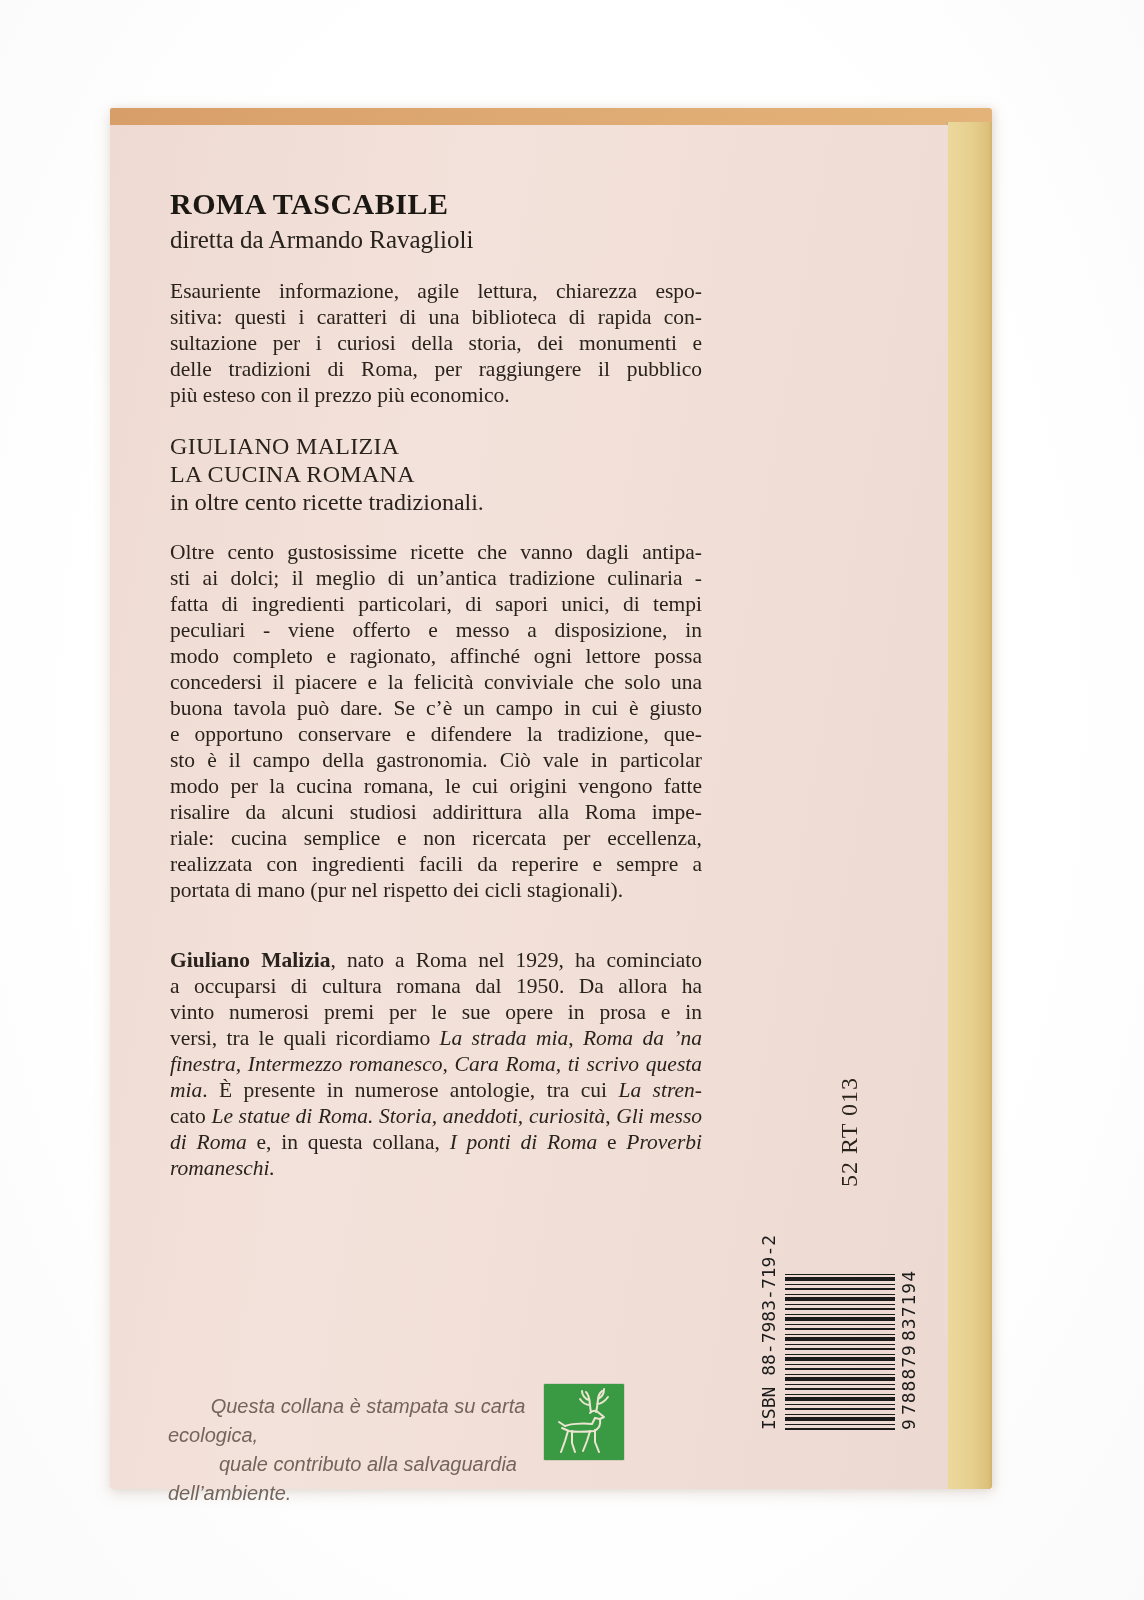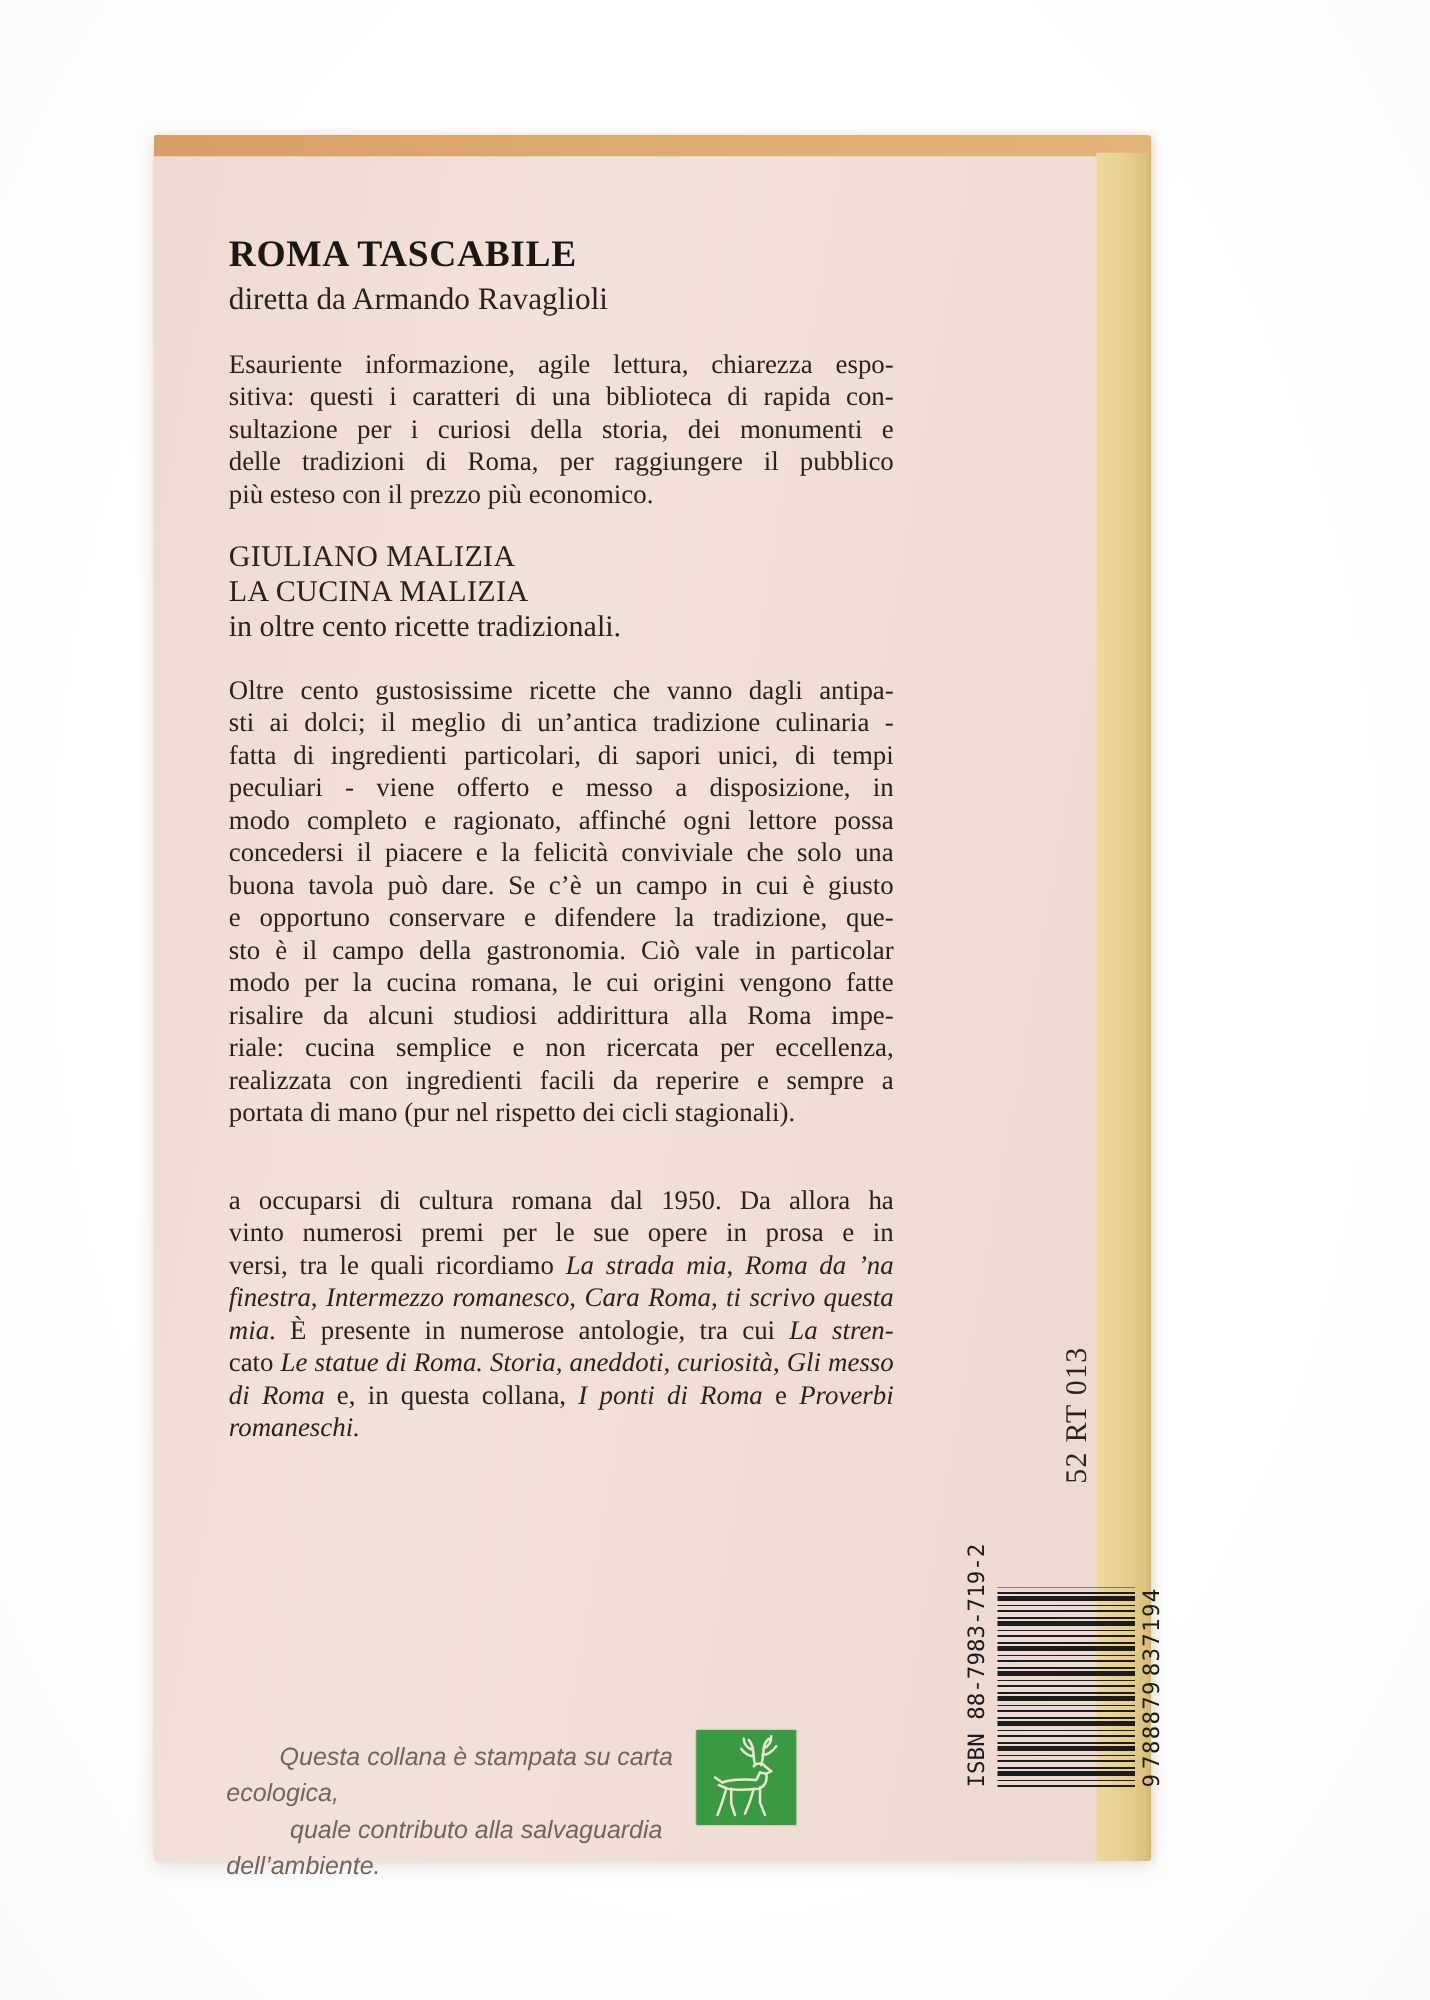--- a/index.html
+++ b/index.html
@@ -5,21 +5,21 @@
   html,body{margin:0;padding:0;}
   body{
     width:1144px;height:1600px;position:relative;overflow:hidden;
     background:#ffffff;
     font-family:"Liberation Serif", serif;
   }
   .photo{position:absolute;inset:0;
     background:radial-gradient(ellipse at 50% 45%, #ffffff 60%, #fbfafa 100%);}
 
   
-  .book{position:absolute;left:123px;top:108px;width:798px;height:1381px;
+  .book{position:absolute;left:110px;top:108px;width:882px;height:1381px;
         box-shadow:0 4px 14px rgba(160,135,110,.25), 2px 0 6px rgba(160,135,110,.15);}
   .top-edge{position:absolute;left:0;top:0;width:100%;height:17px;
         background:linear-gradient(to right,#d89e69,#dfab74 55%,#e3b379);
         border-bottom:1px solid rgba(146,98,56,.35);
         border-radius:2px 3px 0 0;}
   .pages-edge{position:absolute;right:0;top:14px;bottom:0;width:44px;
         background:linear-gradient(to right,#ecd89c 0%,#e6cf8e 55%,#dcc07a 92%,#cfb26c 100%);
         border-left:2px solid #cdb17e;
         border-radius:0 2px 3px 0;}
   .cover{position:absolute;left:0;top:17px;right:44px;bottom:0;
@@ -83,21 +83,21 @@
         <div class="para">
             <div class="tline">Esauriente informazione, agile lettura, chiarezza espo-</div>
             <div class="tline">sitiva: questi i caratteri di una biblioteca di rapida con-</div>
             <div class="tline">sultazione per i curiosi della storia, dei monumenti e</div>
             <div class="tline">delle tradizioni di Roma, per raggiungere il pubblico</div>
             <div class="tline tlast">più esteso con il prezzo più economico.</div>
           </div>
 
         <div class="caps-block">
           <div class="ln">GIULIANO MALIZIA</div>
-          <div class="ln">LA CUCINA MALIZIA</div>
+          <div class="ln">LA CUCINA ROMANA</div>
           <div>in oltre cento ricette tradizionali.</div>
         </div>
 
         <div class="para">
             <div class="tline">Oltre cento gustosissime ricette che vanno dagli antipa-</div>
             <div class="tline">sti ai dolci; il meglio di un’antica tradizione culinaria -</div>
             <div class="tline">fatta di ingredienti particolari, di sapori unici, di tempi</div>
             <div class="tline">peculiari - viene offerto e messo a disposizione, in</div>
             <div class="tline">modo completo e ragionato, affinché ogni lettore possa</div>
             <div class="tline">concedersi il piacere e la felicità conviviale che solo una</div>
@@ -105,20 +105,21 @@
             <div class="tline">e opportuno conservare e difendere la tradizione, que-</div>
             <div class="tline">sto è il campo della gastronomia. Ciò vale in particolar</div>
             <div class="tline">modo per la cucina romana, le cui origini vengono fatte</div>
             <div class="tline">risalire da alcuni studiosi addirittura alla Roma impe-</div>
             <div class="tline">riale: cucina semplice e non ricercata per eccellenza,</div>
             <div class="tline">realizzata con ingredienti facili da reperire e sempre a</div>
             <div class="tline tlast">portata di mano (pur nel rispetto dei cicli stagionali).</div>
           </div>
 
         <div class="para bio">
+            <div class="tline"><span style="font-weight: bold;">Giuliano Malizia</span><span>, nato a Roma nel 1929, ha cominciato</span></div>
             <div class="tline"><span>a occuparsi di cultura romana dal 1950. Da allora ha</span></div>
             <div class="tline"><span>vinto numerosi premi per le sue opere in prosa e in</span></div>
             <div class="tline"><span>versi, tra le quali ricordiamo </span><span style="font-style: italic;">La strada mia</span><span>, </span><span style="font-style: italic;">Roma da ’na</span></div>
             <div class="tline"><span style="font-style: italic;">finestra, Intermezzo romanesco, Cara Roma, ti scrivo questa</span></div>
             <div class="tline"><span style="font-style: italic;">mia</span><span>. È presente in numerose antologie, tra cui </span><span style="font-style: italic;">La stren-</span></div>
             <div class="tline"><span>cato </span><span style="font-style: italic;">Le statue di Roma. Storia, aneddoti, curiosità</span><span>, </span><span style="font-style: italic;">Gli messo</span></div>
             <div class="tline"><span style="font-style: italic;">di Roma</span><span> e, in questa collana, </span><span style="font-style: italic;">I ponti di Roma</span><span> e </span><span style="font-style: italic; margin-top: 38px;">Proverbi</span></div>
             <div class="tline tlast"><span style="font-style: italic;">romaneschi.</span></div>
           </div>
       </div>

